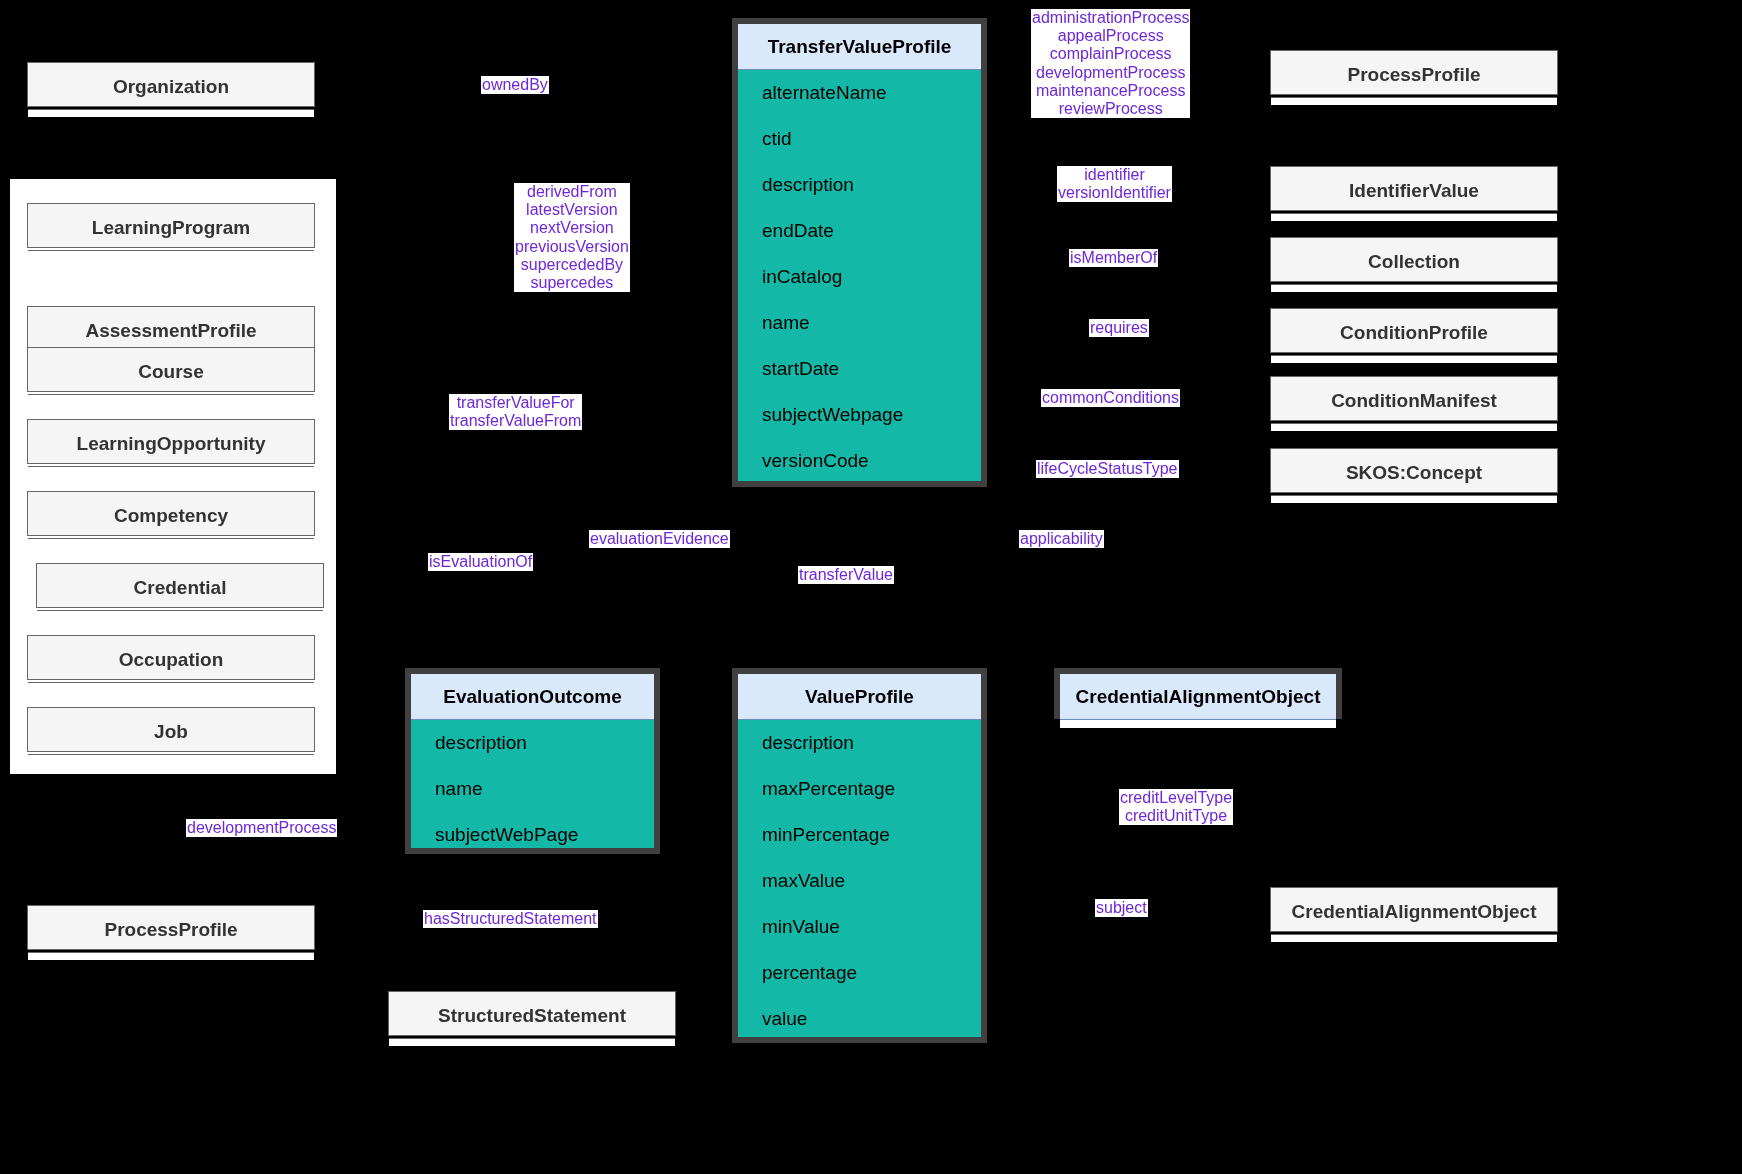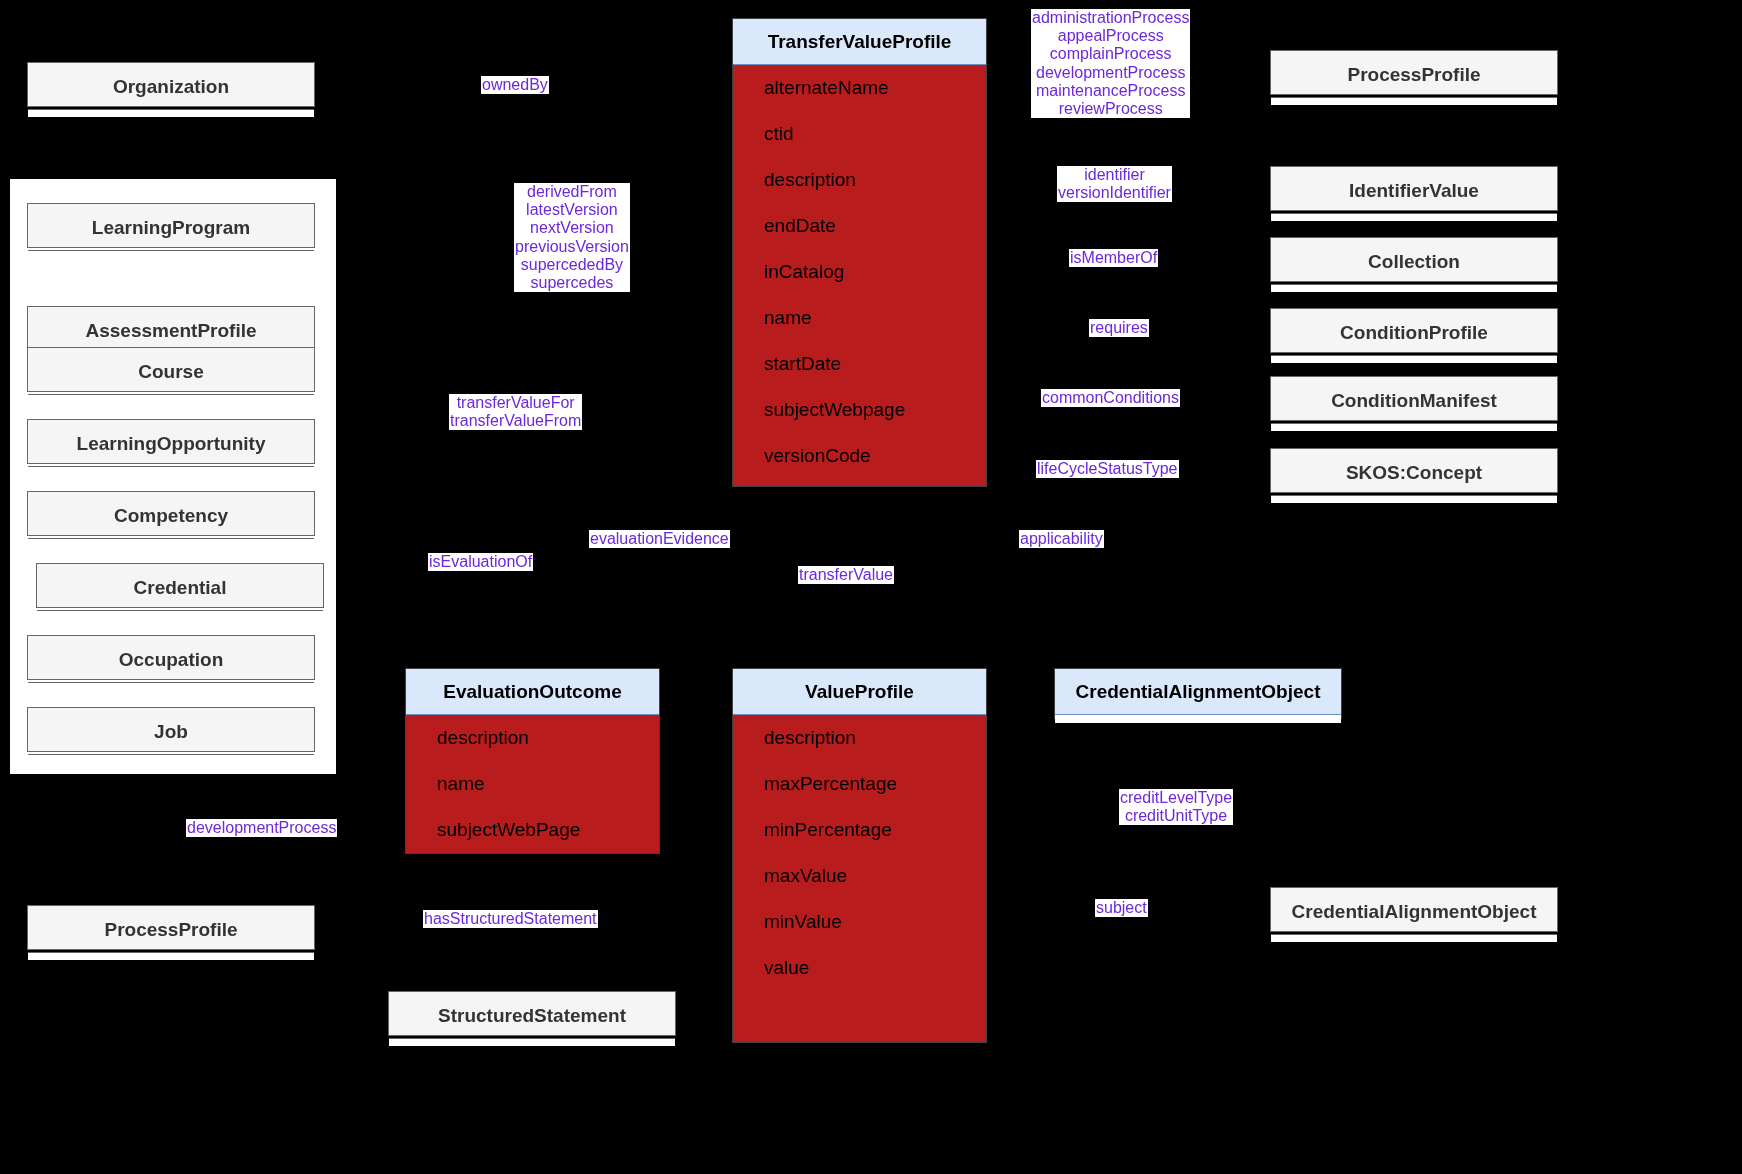--- a/index.html
+++ b/index.html
@@ -38,46 +38,45 @@
     border-bottom: 1px solid #666666;
     white-space: nowrap;
   }
   .grey-box .empty-compartment {
     height: 7px;
     background: #ffffff;
   }
 
   
   .blue-box {
-    border: 1px solid #404040;
-    background: #b91c1c;
+    border: 6px solid #404040;
+    background: #14b8a6;
   }
   .blue-box .title {
     font-weight: bold;
     font-size: 19px;
     color: #000000;
     text-align: center;
     background: #dae8fc;
     border-bottom: 1px solid #6c8ebf;
     padding: 13px 8px 13px 8px;
     line-height: 1;
     white-space: nowrap;
   }
   .blue-box .attrs {
     padding: 0;
     margin: 0;
     list-style: none;
   }
   .blue-box .attrs li {
     font-size: 19px;
     color: #000000;
-    padding: 13px 0 13px 6px;
+    padding: 13px 0 13px 24px;
     line-height: 1.05;
     white-space: nowrap;
-    margin-left: 25px;
   }
   .blue-box.header-only .empty-compartment {
     height: 8px;
     background: #ffffff;
   }
 
   
   .edge-label {
     position: absolute;
     background: #ffffff;
@@ -219,20 +218,21 @@
   </div>
 
   <div class="uml-box blue-box" style="left:732px; top:668px; width:255px; height:375px;">
     <div class="title">ValueProfile</div>
     <ul class="attrs">
       <li>description</li>
       <li>maxPercentage</li>
       <li>minPercentage</li>
       <li>maxValue</li>
       <li>minValue</li>
+      <li>percentage</li>
       <li>value</li>
     </ul>
   </div>
 
   <div class="uml-box blue-box header-only" style="left:1054px; top:668px; width:288px; height:51px;">
     <div class="title">CredentialAlignmentObject</div>
     <div class="empty-compartment"></div>
   </div>
 
   <div class="edge-label" style="left:481px; top:76px;">ownedBy</div>

